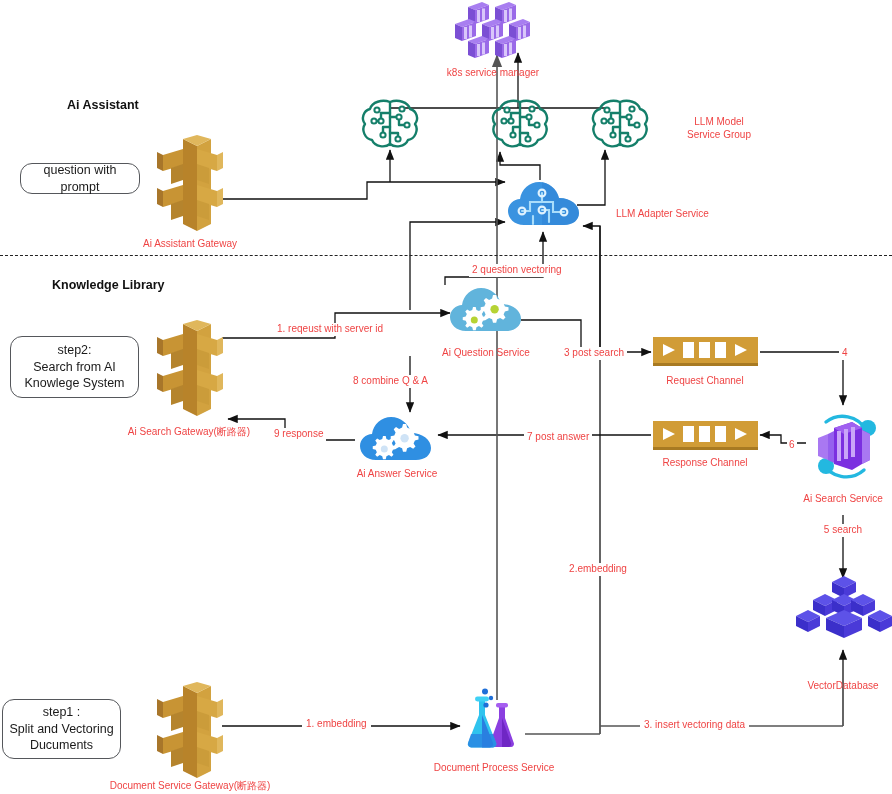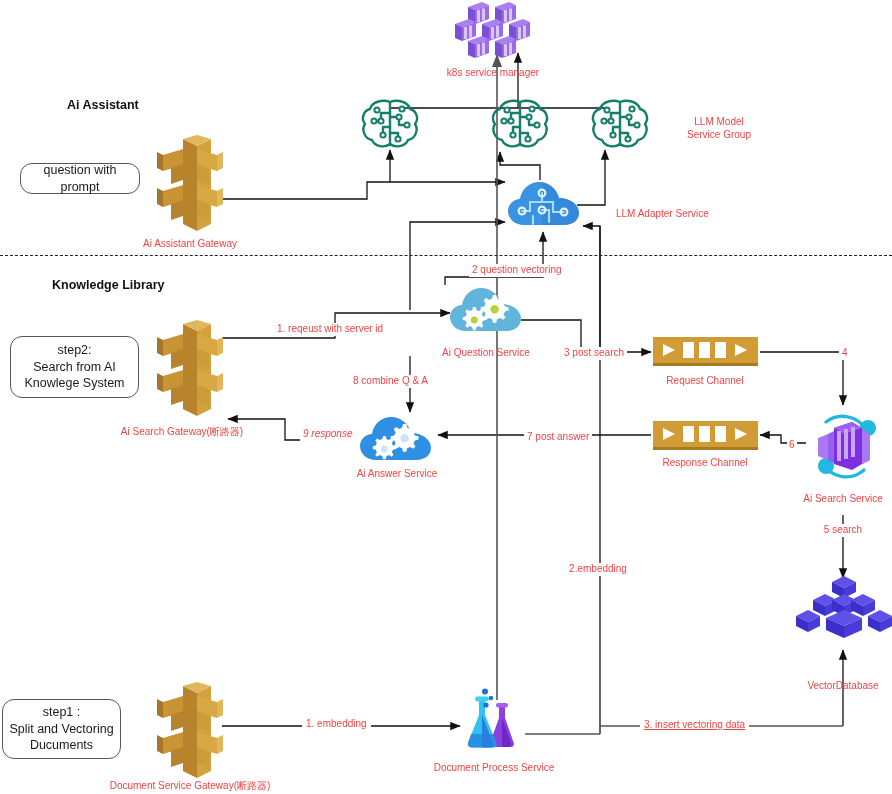--- a/index.html
+++ b/index.html
@@ -330,21 +330,21 @@
         <polygon points="42,29 54,33 54,49 42,45" fill="#cb9c3a"></polygon>
         <polygon points="8,56 28,50 28,66 8,72" fill="#c89434"></polygon>
         <polygon points="8,56 8,72 2,69 2,53" fill="#a8762a"></polygon>
         <polygon points="42,50 62,56 62,72 42,66" fill="#d7a844"></polygon>
         <polygon points="62,56 68,53 68,69 62,72" fill="#e0b75c"></polygon>
         <polygon points="16,69 28,65 28,81 16,85" fill="#b5842d"></polygon>
         <polygon points="42,65 54,69 54,85 42,81" fill="#cb9c3a"></polygon>
       </g>
     </svg>
   </div>
-  <div class="lbl ctr" style="left:182px; top:426px;">Ai Search Gateway(断路器)</div>
+  <div class="lbl ctr" style="left:189px; top:426px;">Ai Search Gateway(断路器)</div>
 
   <div class="node" style="left:155px; top:682px;">
     <svg width="70" height="100" viewBox="0 0 70 100">
       <g>
         <polygon points="28,4 42,11 42,96 28,89" fill="#b8832a"></polygon>
         <polygon points="42,11 56,4 56,89 42,96" fill="#d2a23f"></polygon>
         <polygon points="28,4 42,0 56,4 42,11" fill="#e0b75c"></polygon>
         <polygon points="8,20 28,14 28,30 8,36" fill="#c89434"></polygon>
         <polygon points="8,20 8,36 2,33 2,17" fill="#a8762a"></polygon>
         <polygon points="42,14 62,20 62,36 42,30" fill="#d7a844"></polygon>
@@ -501,18 +501,18 @@
   <div class="lbl ctr" style="left:494px; top:762px;">Document Process Service</div>
 
   <div class="lbl" style="left:274px; top:323px; background:#fff; padding:0 3px;">1. reqeust with server id</div>
   <div class="lbl" style="left:469px; top:264px; background:#fff; padding:0 3px;">2 question vectoring</div>
   <div class="lbl" style="left:561px; top:347px; background:#fff; padding:0 3px;">3 post search</div>
   <div class="lbl" style="left:839px; top:347px; background:#fff; padding:0 3px;">4</div>
   <div class="lbl ctr" style="left:843px; top:524px; background:#fff; padding:0 4px;">5 search</div>
   <div class="lbl" style="left:787px; top:439px; background:#fff; padding:0 2px;">6</div>
   <div class="lbl" style="left:524px; top:431px; background:#fff; padding:0 3px;">7 post answer</div>
   <div class="lbl" style="left:350px; top:375px; background:#fff; padding:0 3px;">8 combine Q &amp; A</div>
-  <div class="lbl" style="left:300px; top:428px; background:#fff; padding:0 3px;font-style:italic;">9 response</div>
+  <div class="lbl" style="left:271px; top:428px; background:#fff; padding:0 3px;">9 response</div>
   <div class="lbl" style="left:302px; top:718px; background:#fff; padding:0 4px;">1. embedding</div>
   <div class="lbl ctr" style="left:598px; top:563px; background:#fff; padding:0 5px;">2.embedding</div>
-  <div class="lbl" style="left:640px; top:719px; background:#fff; padding:0 4px;text-decoration:underline;">3. insert vectoring data</div>
+  <div class="lbl" style="left:640px; top:719px; background:#fff; padding:0 4px;">3. insert vectoring data</div>
 
 </div>
 
 </body></html>

